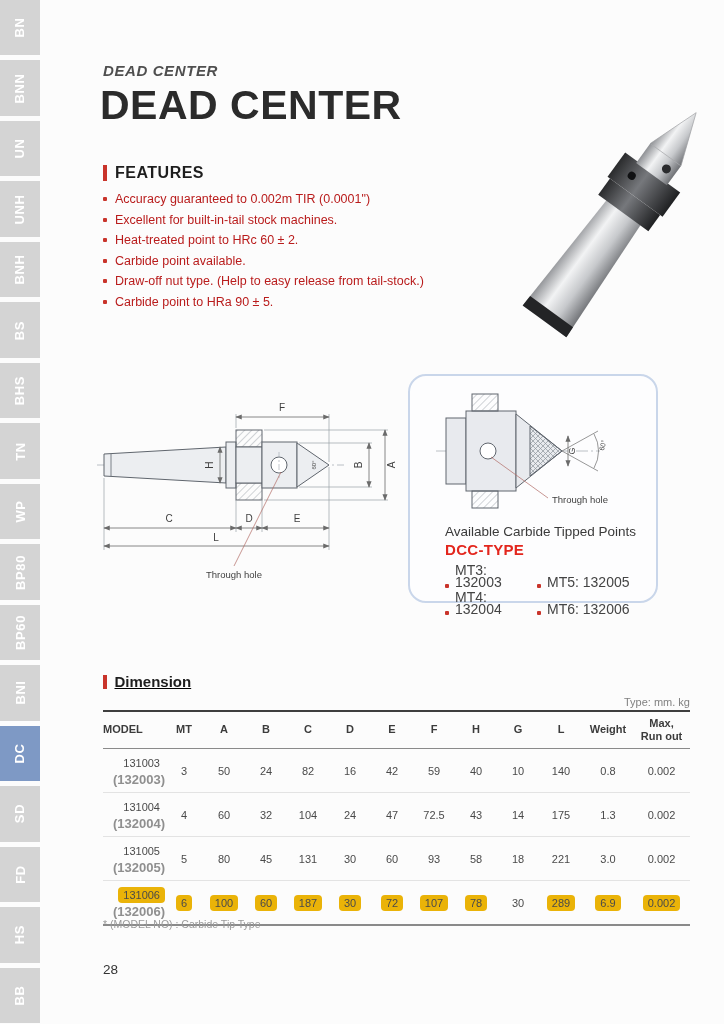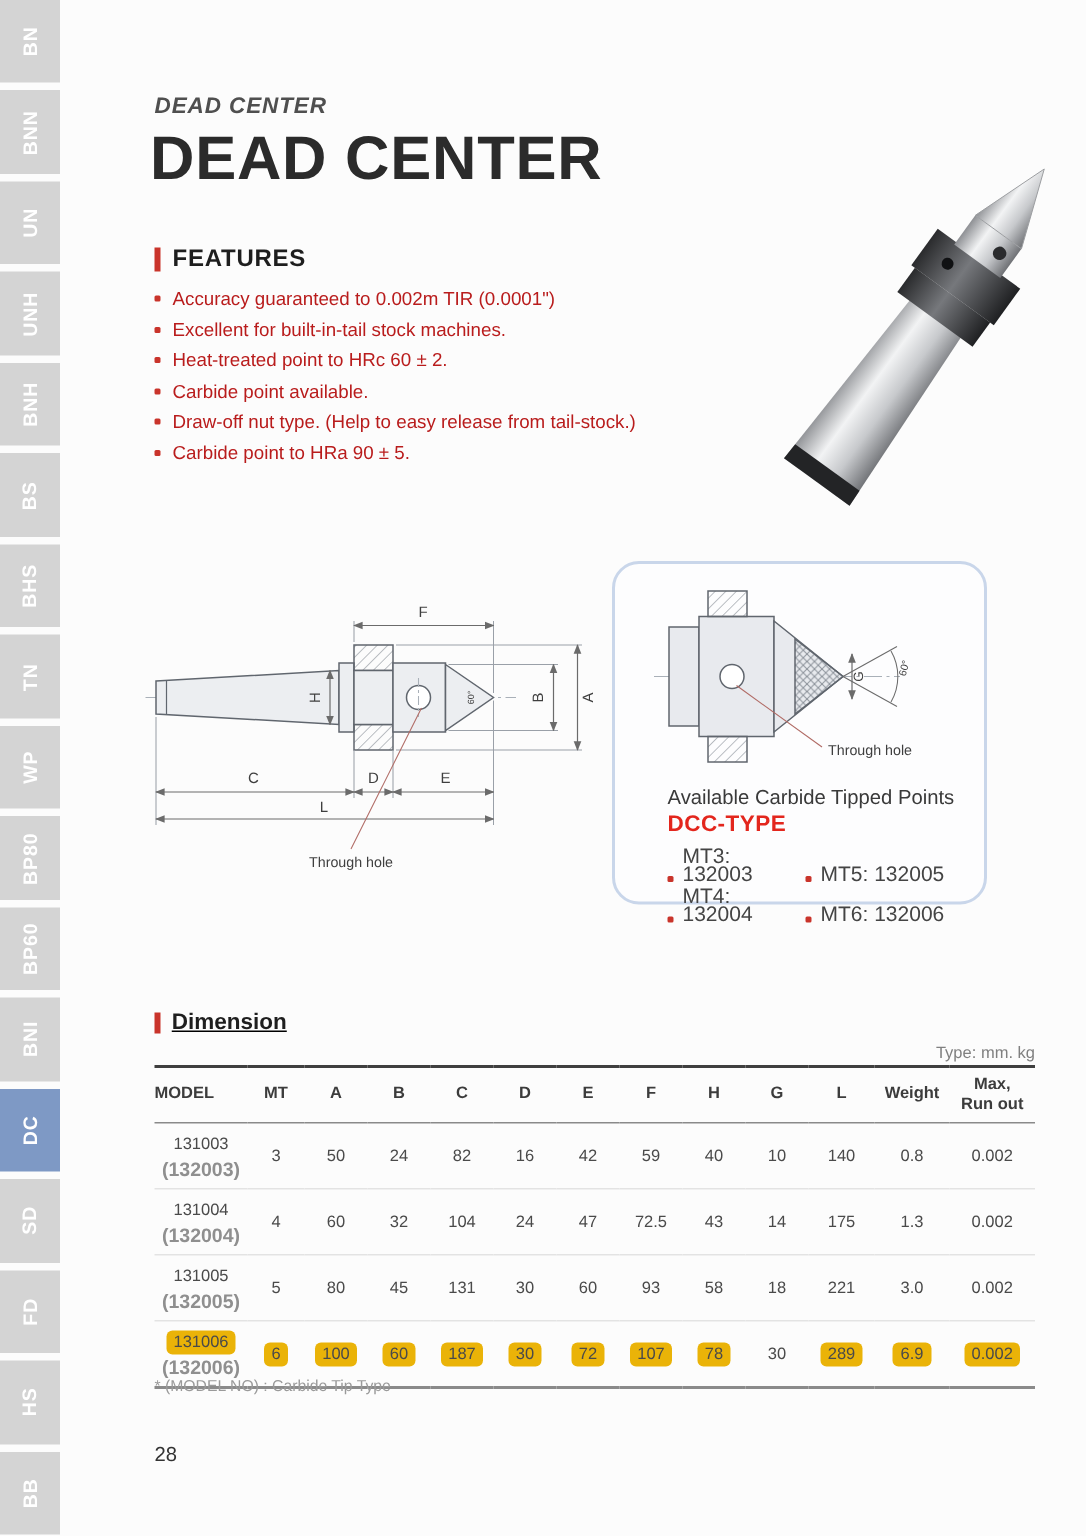--- a/index.html
+++ b/index.html
@@ -41,21 +41,21 @@
 
   
   .dim-head { left:103px; top:673px;text-decoration:underline; }
   .dim-head b { font-size:15px; font-weight:700; color:#1e1e1e; }
   .unit { position:absolute; left:480px; top:696px; width:210px; text-align:right; font-size:11px; color:#808080; }
   .dim-table { position:absolute; left:103px; top:710px; width:587px; border-collapse:collapse; table-layout:fixed; }
   .dim-table th { border-top:2px solid #3f3f3f; border-bottom:1px solid #8a8a8a; font-size:11px; font-weight:600; color:#3c3c3c; padding:5px 0 6px; text-align:center; white-space:pre-line; line-height:1.15; }
   .dim-table th:first-child { text-align:left; }
   .dim-table td { height:44px; text-align:center; vertical-align:middle; font-size:11px; color:#4a4a4a; border-bottom:1px solid #e3e3e3; }
   .dim-table tr:last-child td { border-bottom:2px solid #8a8a8a; }
-  .dim-table td.modelcell { text-align:center; }
+  .dim-table td.modelcell { text-align:right; }
   .sub { font-size:13px; color:#8f8f8f; margin-top:1px;font-weight:bold; }
   .val { display:inline-block; padding:2px 5px; border-radius:4px; }
   .val.hl { background:#eab308; }
   .note { position:absolute; left:103px; top:918px; font-size:10.5px; color:#9a9a9a; }
   .page-number { position:absolute; left:103px; top:962px; font-size:13.5px; color:#333; }
 
   text { font-family:"Liberation Sans", sans-serif; }
 </style>
 </head>
 <body>

